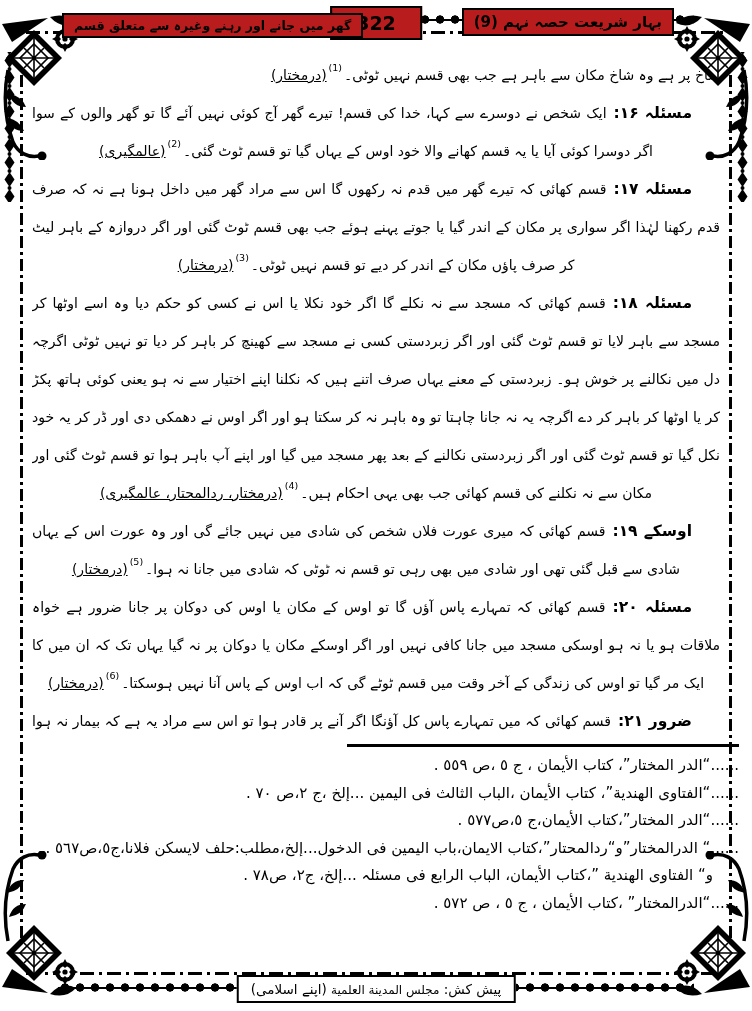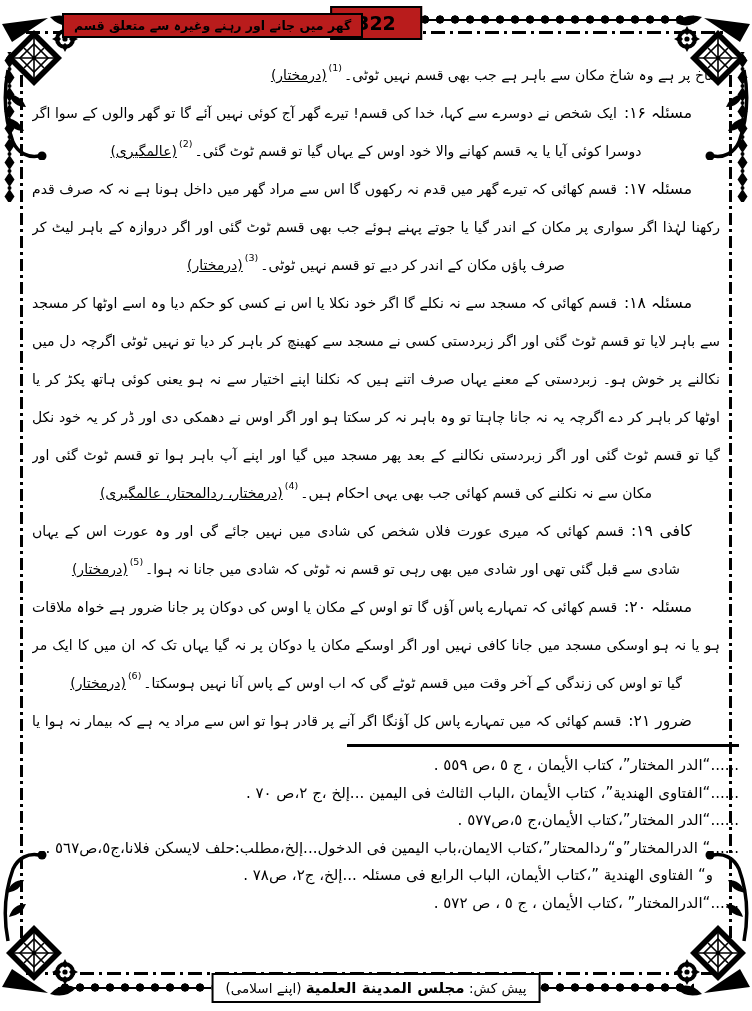--- a/index.html
+++ b/index.html
@@ -43,35 +43,35 @@
   .hbox-num{top:6px;left:50%;transform:translateX(-50%);font-size:19px;font-weight:bold;
     padding:4px 24px;font-family:"DejaVu Sans",sans-serif;direction:ltr;}
   .hbox-left{top:13px;left:62px;font-size:12.5px;font-weight:bold;}
   
   .body-text{position:absolute;top:56px;left:32px;right:32px;height:688px;overflow:hidden;
     font-size:14px;line-height:38px;direction:rtl;}
   .para{margin:0;text-align:justify;text-align-last:center;}
   .para.cont{text-align-last:right;}
   .para.open{text-align-last:justify;}
   .para.masala{text-indent:28px;}
-  .mnum{font-weight:normal;font-size:15.5px;margin-left:7px;margin-top:17px;}
+  .mnum{font-weight:bold;font-size:15.5px;margin-left:7px;margin-top:17px;}
   .fnmark{font-size:9.5px;vertical-align:9px;direction:ltr;unicode-bidi:isolate;margin:0 2px;line-height:0;}
   .src{white-space:nowrap;text-decoration:underline;}
   
   .fn-sep{position:absolute;top:744px;right:13px;width:392px;height:2.5px;background:#000;z-index:2;}
   .footnotes{position:absolute;top:752px;right:13px;left:40px;direction:rtl;text-align:right;
     font-size:15px;line-height:27.5px;}
   .fnline{white-space:nowrap;overflow:hidden;}
   .fnline.indent1{padding-right:26px;}
   .fnline.indent2{padding-right:40px;}
   
   .footer-box{position:absolute;bottom:8px;left:50%;transform:translateX(-50%);z-index:4;
     background:#fff;border:2.5px solid #000;padding:4px 12px;white-space:nowrap;
     font-size:13.5px;direction:rtl;}
-  .footer-box .fname{font-weight:bold;font-size:15px;}
+  .footer-box .fname{font-weight:normal;font-size:12px;}
 </style>
 </head>
 <body>
 
 <div class="page">
 
   <svg width="0" height="0" style="position:absolute" aria-hidden="true">
     <defs>
       <pattern id="beadV" width="13" height="17" patternUnits="userSpaceOnUse">
         <path d="M6.5 1 L11.5 8.5 L6.5 16 L1.5 8.5 Z" fill="#000"></path>
@@ -115,38 +115,41 @@
     </svg>
   <svg class="bead-strip bead-right">
       <rect width="13" height="100%" fill="url(#beadV)"></rect>
     </svg>
   <div class="vdash vdash-left"></div>
   <div class="vdash vdash-right"></div>
 
   <div class="dotline h-dots"></div>
   <div class="dashline h-dash"></div>
 
+  <div class="hbox hbox-right">
+    <span>بہار شریعت حصہ نہم (9)</span>
+  </div>
   <div class="hbox hbox-num">
     <span>322</span>
   </div>
   <div class="hbox hbox-left">
     <span>گھر میں جانے اور رہنے وغیرہ سے متعلق قسم</span>
   </div>
 
   <div class="body-text">
 
     <p class="para cont"><span>شاخ پر ہے وہ شاخ مکان سے باہر ہے جب بھی قسم نہیں ٹوٹی۔</span><sup class="fnmark">(1)</sup><span class="src">(درمختار)</span></p>
 
     <p class="para masala"><b class="mnum">مسئلہ ۱۶:</b><span>ایک شخص نے دوسرے سے کہا، خدا کی قسم! تیرے گھر آج کوئی نہیں آئے گا تو گھر والوں کے سوا اگر دوسرا کوئی آیا یا یہ قسم کھانے والا خود اوس کے یہاں گیا تو قسم ٹوٹ گئی۔</span><sup class="fnmark">(2)</sup><span class="src">(عالمگیری)</span></p>
 
     <p class="para masala"><b class="mnum">مسئلہ ۱۷:</b><span>قسم کھائی کہ تیرے گھر میں قدم نہ رکھوں گا اس سے مراد گھر میں داخل ہونا ہے نہ کہ صرف قدم رکھنا لہٰذا اگر سواری پر مکان کے اندر گیا یا جوتے پہنے ہوئے جب بھی قسم ٹوٹ گئی اور اگر دروازہ کے باہر لیٹ کر صرف پاؤں مکان کے اندر کر دیے تو قسم نہیں ٹوٹی۔</span><sup class="fnmark">(3)</sup><span class="src">(درمختار)</span></p>
 
     <p class="para masala"><b class="mnum">مسئلہ ۱۸:</b><span>قسم کھائی کہ مسجد سے نہ نکلے گا اگر خود نکلا یا اس نے کسی کو حکم دیا وہ اسے اوٹھا کر مسجد سے باہر لایا تو قسم ٹوٹ گئی اور اگر زبردستی کسی نے مسجد سے کھینچ کر باہر کر دیا تو نہیں ٹوٹی اگرچہ دل میں نکالنے پر خوش ہو۔ زبردستی کے معنے یہاں صرف اتنے ہیں کہ نکلنا اپنے اختیار سے نہ ہو یعنی کوئی ہاتھ پکڑ کر یا اوٹھا کر باہر کر دے اگرچہ یہ نہ جانا چاہتا تو وہ باہر نہ کر سکتا ہو اور اگر اوس نے دھمکی دی اور ڈر کر یہ خود نکل گیا تو قسم ٹوٹ گئی اور اگر زبردستی نکالنے کے بعد پھر مسجد میں گیا اور اپنے آپ باہر ہوا تو قسم ٹوٹ گئی اور مکان سے نہ نکلنے کی قسم کھائی جب بھی یہی احکام ہیں۔</span><sup class="fnmark">(4)</sup><span class="src">(درمختار، ردالمحتار، عالمگیری)</span></p>
 
-    <p class="para masala"><b class="mnum">کافی ۱۹:</b><span>قسم کھائی کہ میری عورت فلاں شخص کی شادی میں نہیں جائے گی اور وہ عورت اس کے یہاں شادی سے قبل گئی تھی اور شادی میں بھی رہی تو قسم نہ ٹوٹی کہ شادی میں جانا نہ ہوا۔</span><sup class="fnmark">(5)</sup><span class="src">(درمختار)</span></p>
+    <p class="para masala"><b class="mnum">اوسکے ۱۹:</b><span>قسم کھائی کہ میری عورت فلاں شخص کی شادی میں نہیں جائے گی اور وہ عورت اس کے یہاں شادی سے قبل گئی تھی اور شادی میں بھی رہی تو قسم نہ ٹوٹی کہ شادی میں جانا نہ ہوا۔</span><sup class="fnmark">(5)</sup><span class="src">(درمختار)</span></p>
 
     <p class="para masala"><b class="mnum">مسئلہ ۲۰:</b><span>قسم کھائی کہ تمہارے پاس آؤں گا تو اوس کے مکان یا اوس کی دوکان پر جانا ضرور ہے خواہ ملاقات ہو یا نہ ہو اوسکی مسجد میں جانا کافی نہیں اور اگر اوسکے مکان یا دوکان پر نہ گیا یہاں تک کہ ان میں کا ایک مر گیا تو اوس کی زندگی کے آخر وقت میں قسم ٹوٹے گی کہ اب اوس کے پاس آنا نہیں ہوسکتا۔</span><sup class="fnmark">(6)</sup><span class="src">(درمختار)</span></p>
 
     <p class="para masala open"><b class="mnum">ضرور ۲۱:</b><span>قسم کھائی کہ میں تمہارے پاس کل آؤنگا اگر آنے پر قادر ہوا تو اس سے مراد یہ ہے کہ بیمار نہ ہوا یا کوئی مانع</span></p>
 
   </div>
 
   <div class="fn-sep"></div>
   <div class="footnotes">
     <div class="fnline">......“الدر المختار”، كتاب الأيمان ، ج ٥ ،ص ٥٥٩ .</div>

